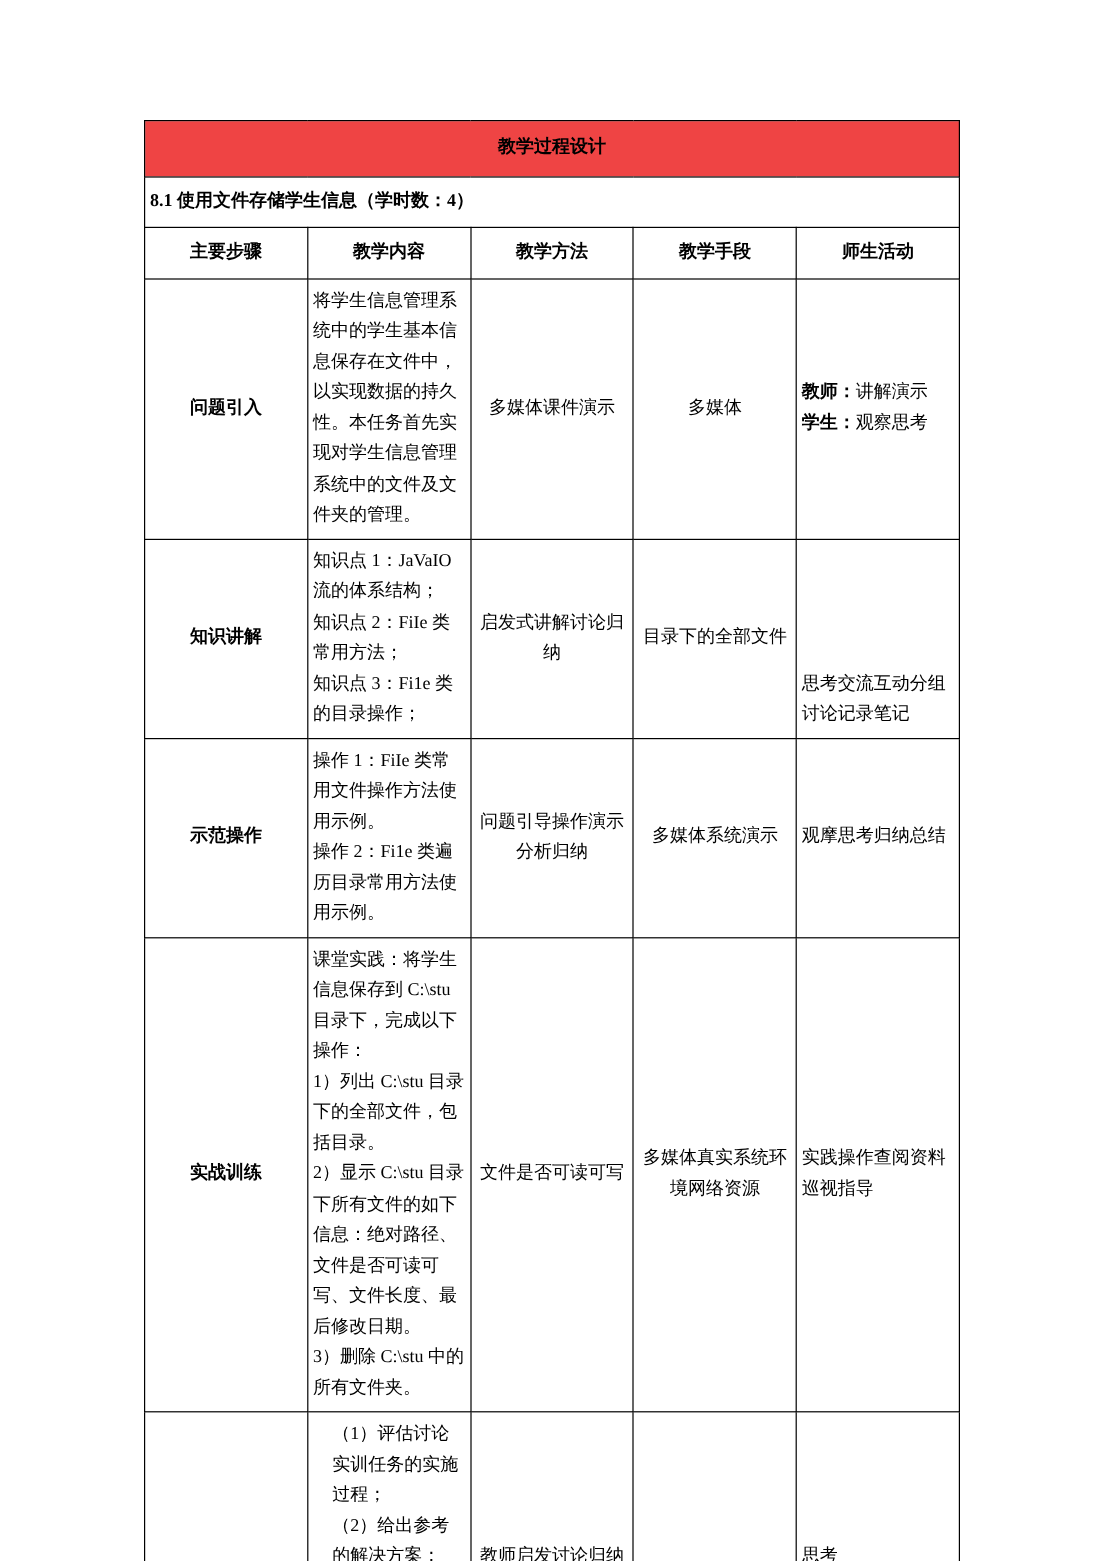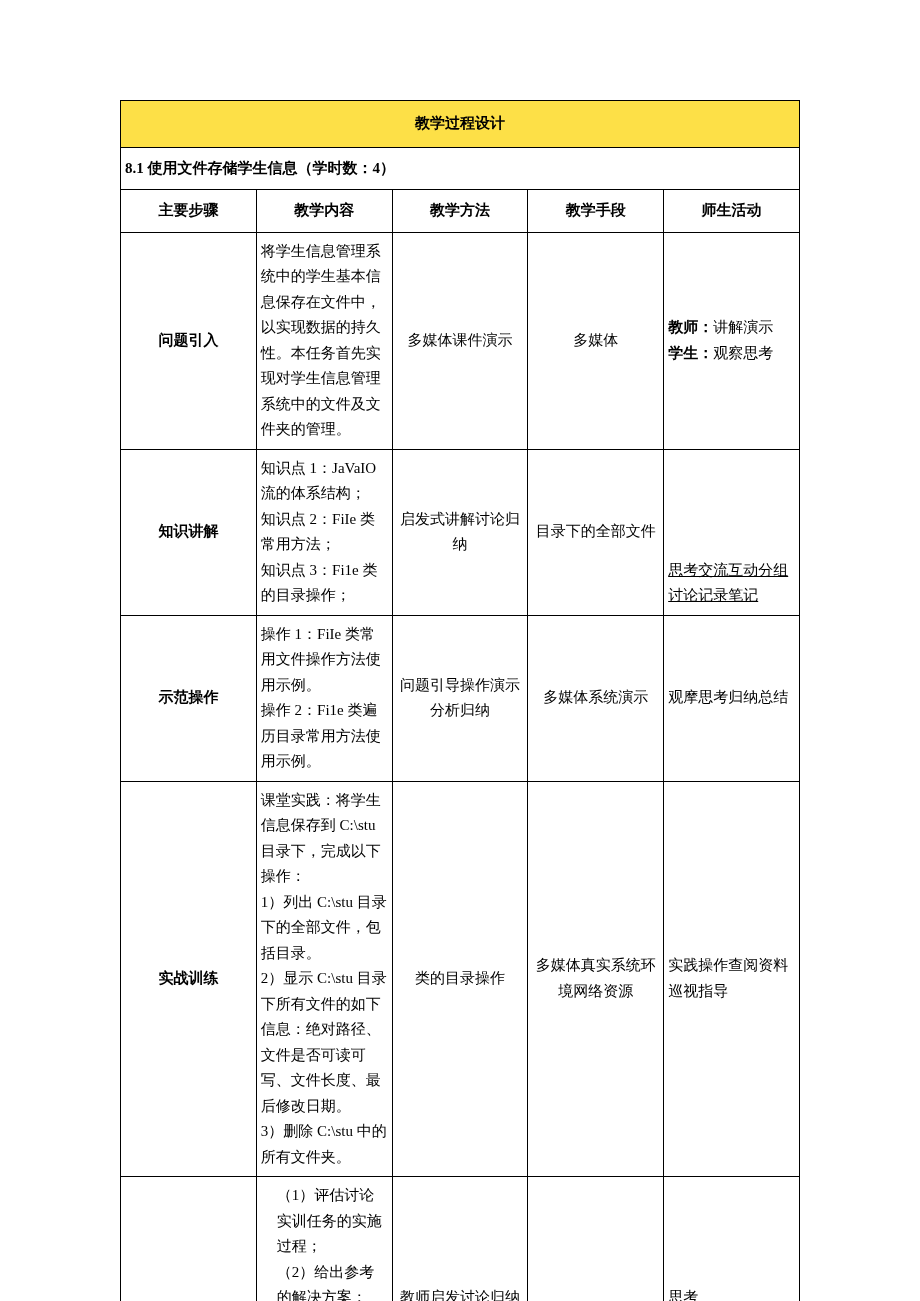--- a/index.html
+++ b/index.html
@@ -17,21 +17,21 @@
     table-layout: fixed;
   }
   td, th {
     border: 1px solid #000;
     padding: 6px 4px;
     vertical-align: middle;
     line-height: 1.7;
     word-break: break-all;
   }
   .title-row td {
-    background: #fde047;
+    background: #ef4444;
     text-align: center;
     font-weight: bold;
     padding: 10px 4px;
     margin-left: 48px;
   }
   .subtitle-row td {
     text-align: left;
     font-weight: bold;
     padding: 8px 4px;
   }
@@ -79,39 +79,39 @@
     </td>
   </tr>
 
   <tr>
     <td class="col-step">知识讲解</td>
     <td class="col-content left" style="white-space:pre-line;">知识点 1：JaVaIO 流的体系结构；
 知识点 2：FiIe 类常用方法；
 知识点 3：Fi1e 类的目录操作；</td>
     <td class="col-method">启发式讲解讨论归纳</td>
     <td class="col-means">目录下的全部文件</td>
-    <td class="col-activity left" style="vertical-align:bottom;text-decoration:underline;">思考交流互动分组讨论记录笔记</td>
+    <td class="col-activity left" style="vertical-align:bottom;">思考交流互动分组讨论记录笔记</td>
   </tr>
 
   <tr>
     <td class="col-step">示范操作</td>
     <td class="col-content left" style="white-space:pre-line;">操作 1：FiIe 类常用文件操作方法使用示例。
 操作 2：Fi1e 类遍历目录常用方法使用示例。</td>
     <td class="col-method">问题引导操作演示分析归纳</td>
     <td class="col-means">多媒体系统演示</td>
     <td class="col-activity center">观摩思考归纳总结</td>
   </tr>
 
   <tr>
     <td class="col-step">实战训练</td>
     <td class="col-content left" style="white-space:pre-line;">课堂实践：将学生信息保存到 C:\stu 目录下，完成以下操作：
 1）列出 C:\stu 目录下的全部文件，包括目录。
 2）显示 C:\stu 目录下所有文件的如下信息：绝对路径、文件是否可读可写、文件长度、最后修改日期。
 3）删除 C:\stu 中的所有文件夹。</td>
-    <td class="col-method">类的目录操作</td>
+    <td class="col-method">文件是否可读可写</td>
     <td class="col-means">多媒体真实系统环境网络资源</td>
     <td class="col-activity center">实践操作查阅资料巡视指导</td>
   </tr>
 
   <tr>
     <td class="col-step">评估讨论</td>
     <td class="col-content left" style="white-space:pre-line; padding-left:20px;">（1）评估讨论实训任务的实施过程；
 （2）给出参考的解决方案；
 （3）展示讨论学生的解决方案；
 （4）考核学生结果。</td>

